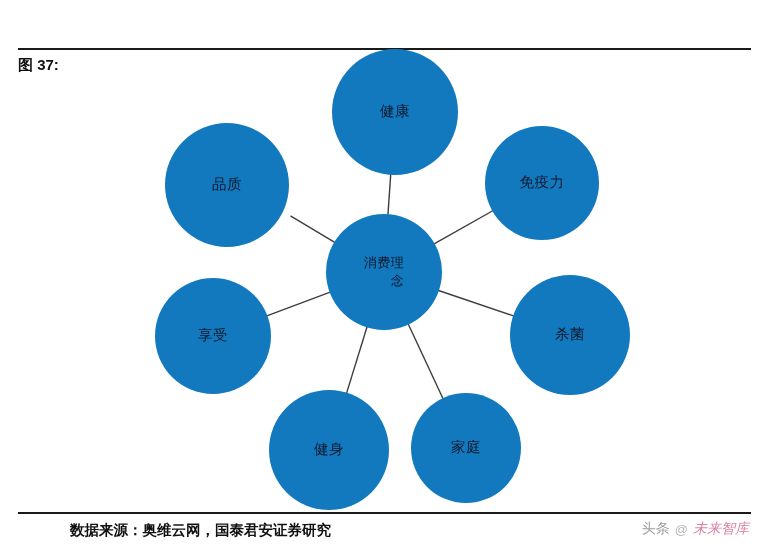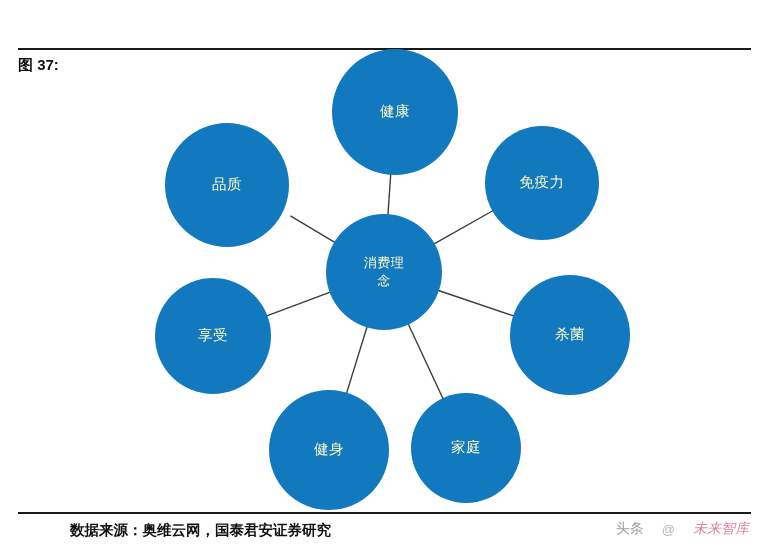--- a/index.html
+++ b/index.html
@@ -70,21 +70,21 @@
     margin-left: 48px;
   }
 
   
   .watermark {
     position: absolute;
     right: 20px;
     top: 520px;
     display: flex;
     align-items: center;
-    gap: 18px;
+    gap: 5px;
     opacity: 0.55;
   }
   .wm-brand {
     font-size: 14px;
     color: #4a4a4a;
     font-weight: normal;
     white-space: nowrap;
   }
   .wm-at {
     font-size: 13px;
@@ -107,25 +107,25 @@
   }
   .canvas svg {
     position: absolute;
     left: 0;
     top: 0;
   }
   .node {
     position: absolute;
     border-radius: 50%;
     background: #1279be;
-    color: #fef9c3;
+    color: #0f172a;
     display: flex;
     align-items: center;
     justify-content: center;
-    text-align: center;
+    text-align: right;
     font-size: 14.5px;
     line-height: 1.35;
     box-sizing: border-box;
     letter-spacing: 0.5px;
   }
   .node.center {
     background: #1279be;
     font-size: 13px;
   }
   .node-label {

